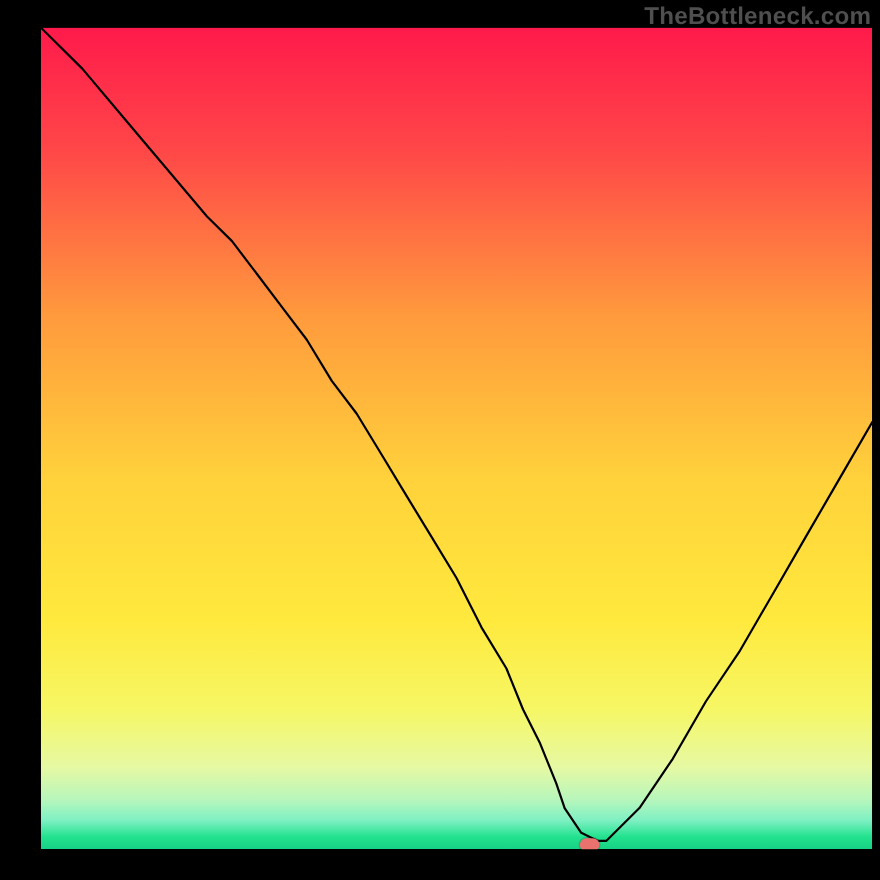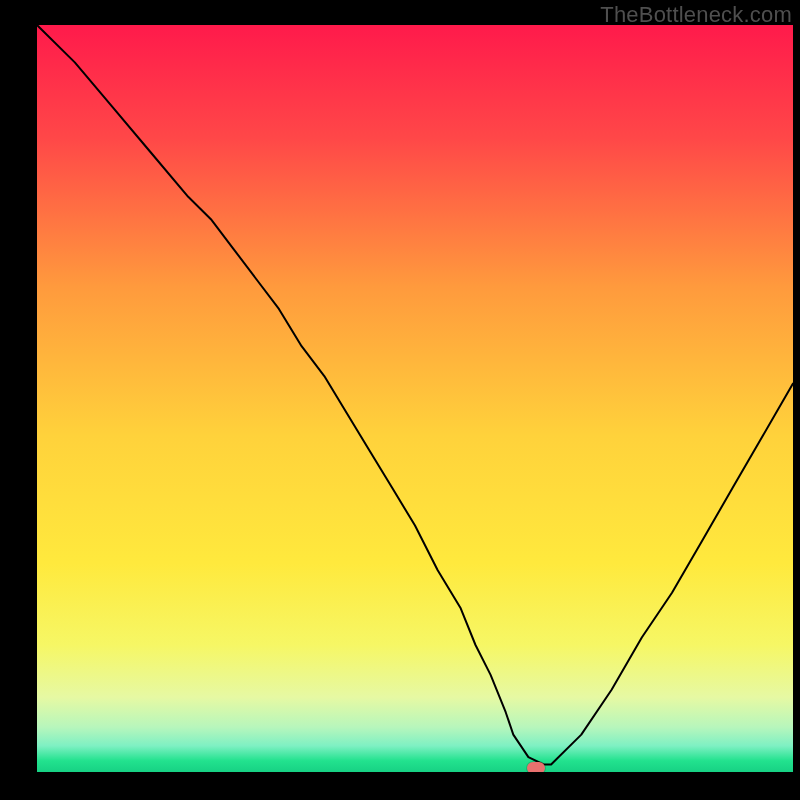--- a/index.html
+++ b/index.html
@@ -15,21 +15,21 @@
     position: relative;
     width: 800px;
     height: 800px;
   }
   .watermark {
     position: absolute;
     top: 2px;
     right: 8px;
     color: #4f4f4f;
     font-size: 22px;
-    font-weight: 400;
+    font-weight: 700;
     letter-spacing: 0.2px;
     z-index: 10;
   }
   .plot-area {
     position: absolute;
     left: 37px;
     top: 25px;
     width: 756px;    
     height: 747px;   
     overflow: hidden;

